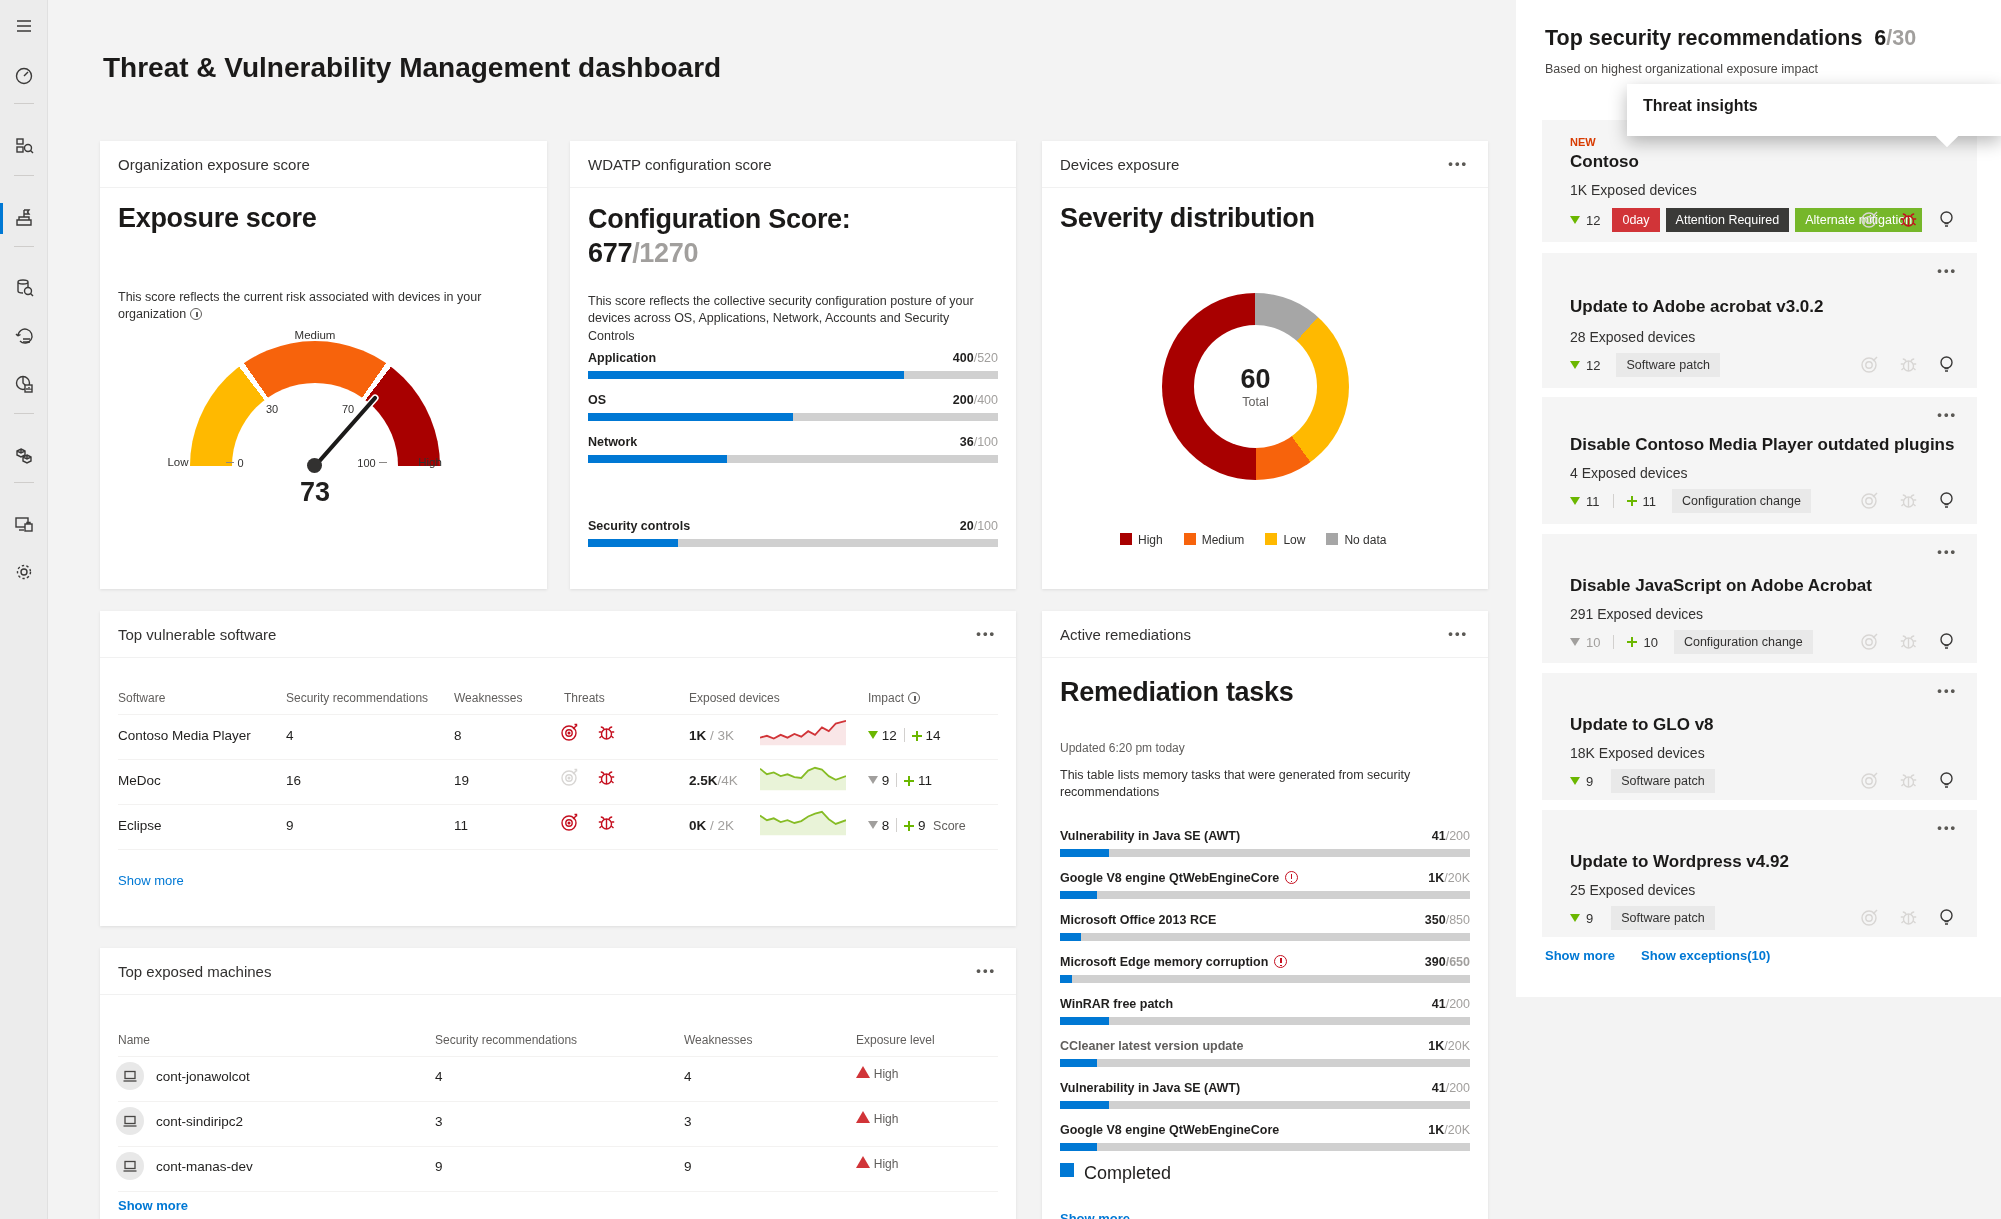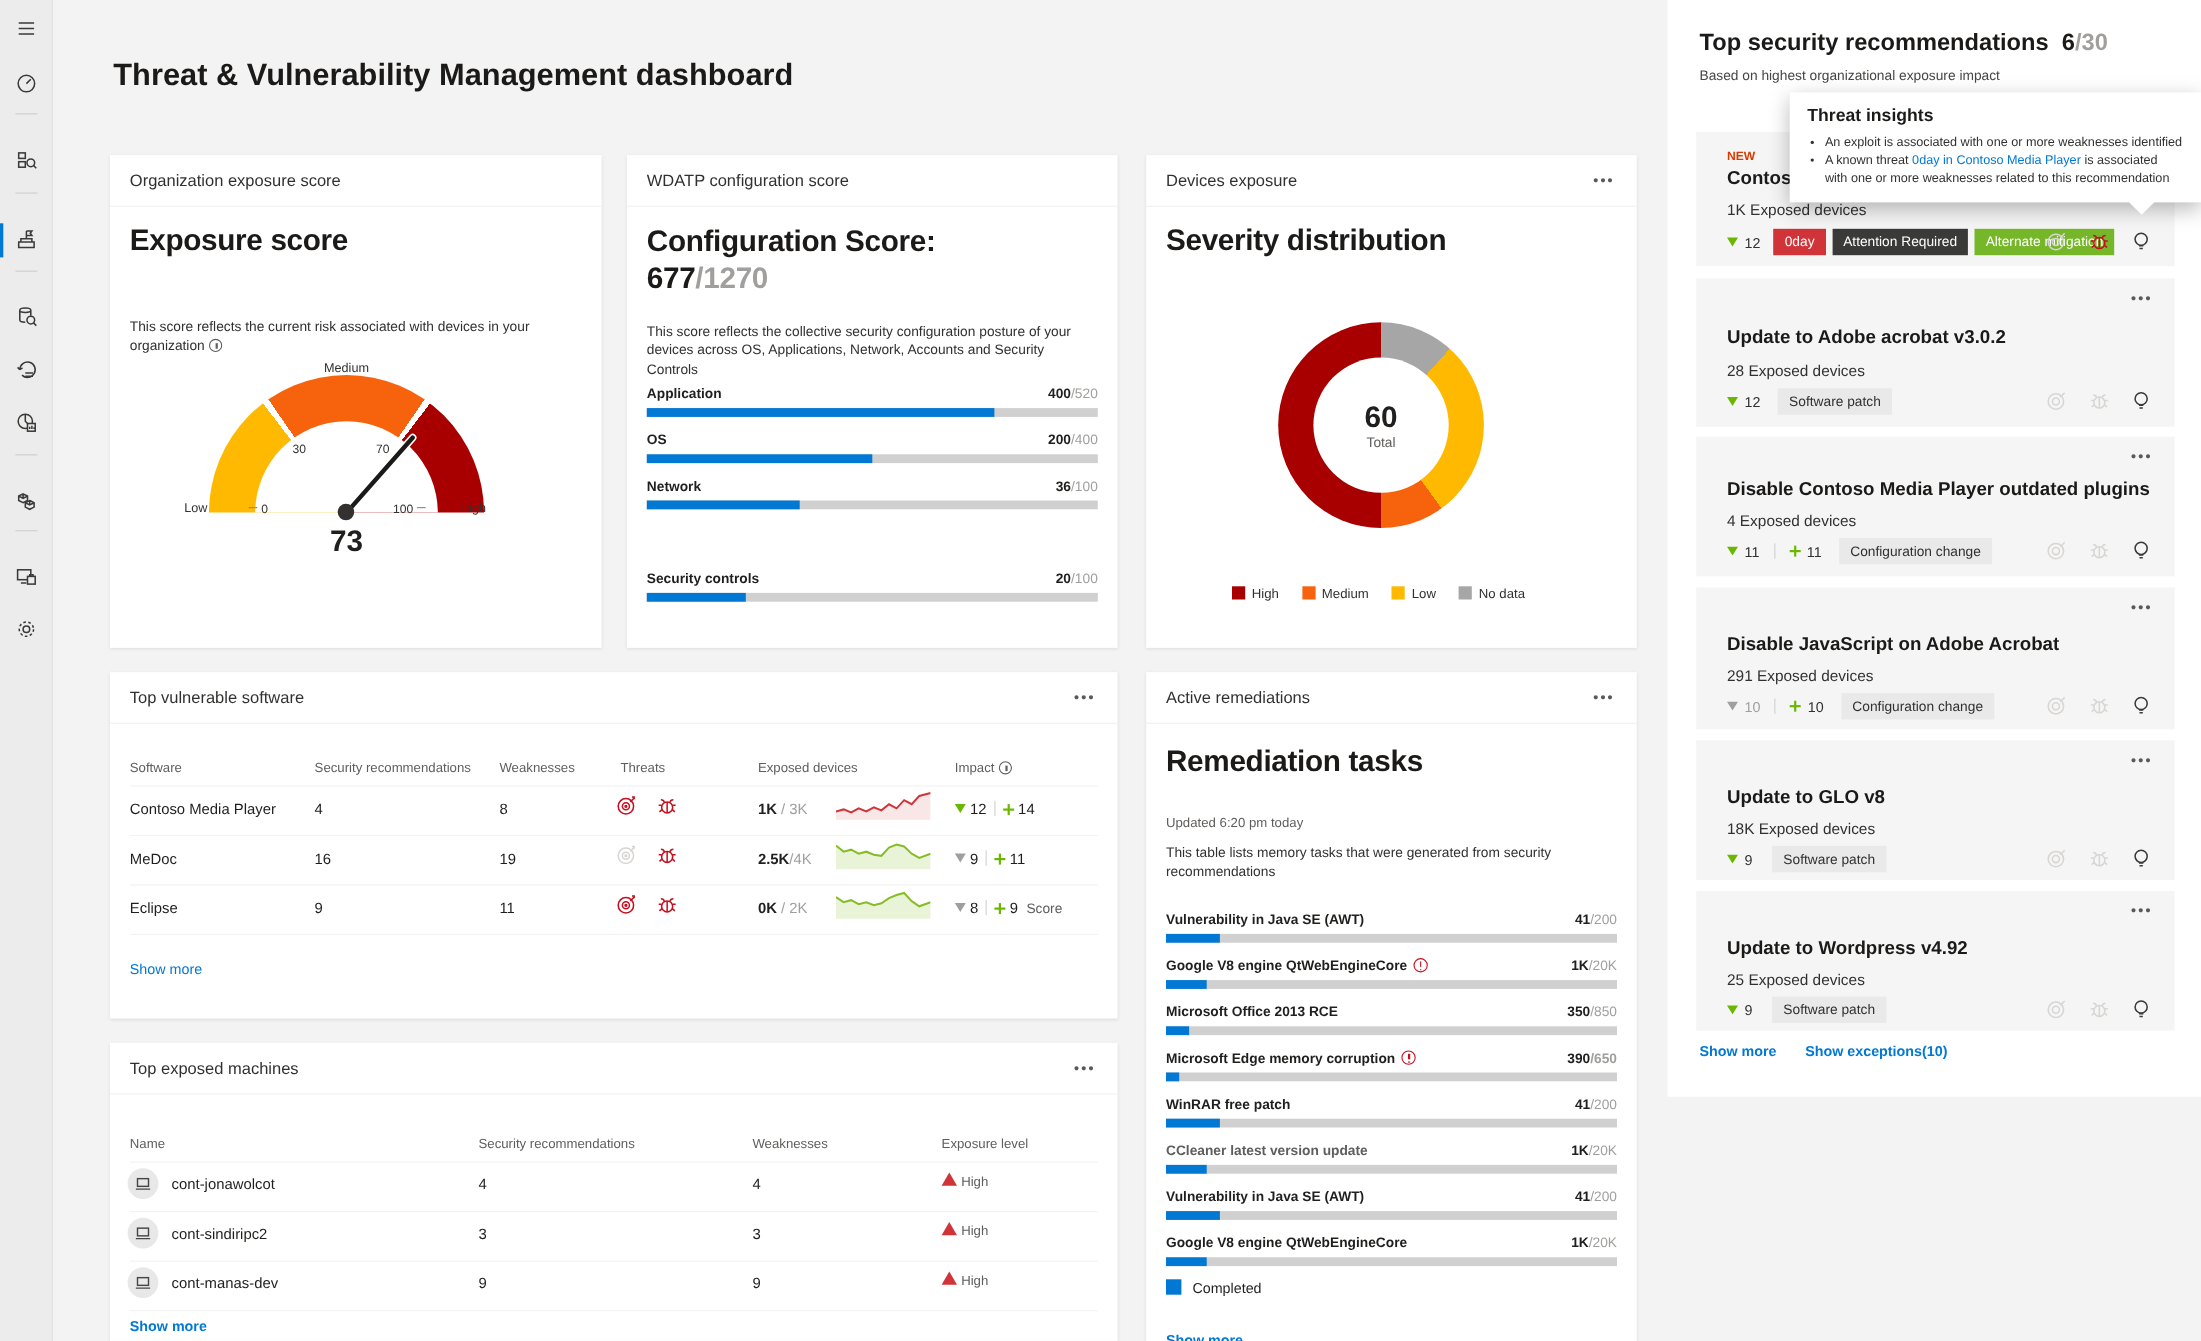--- a/index.html
+++ b/index.html
@@ -440,21 +440,21 @@
     </div>
     <div style="position:absolute;left:18px;top:512px;width:410px">
       <div class="bar-row-label">
           <span><span>Google V8 engine QtWebEngineCore</span></span>
           <span><span>1K</span><span class="muted" style="font-weight:400">/20K</span></span>
         </div>
       <div class="bar-track">
           <div class="bar-fill" style="width: 9%;"></div>
         </div>
     </div>
-    <div style="position:absolute;left:18px;top:552px;font-size:13px;display:flex;align-items:flex-start;gap:10px">
+    <div style="position:absolute;left:18px;top:552px;font-size:18px;display:flex;align-items:flex-start;gap:10px">
       <span style="width:14px;height:14px;background:#0078d4;display:inline-block"></span>
         <span>Completed</span>
     </div>
     <a class="link" style="position:absolute;left:18px;top:600px;font-weight:700">Show more</a>
   </section>
 
   <section class="card" style="left:100px;top:948px;width:916px;height:271px">
     <div class="card-header">
         <span>Top exposed machines</span>
         <span class="dots">•••</span>
@@ -680,20 +680,16 @@
     </div>
 
     <div style="position:absolute;left:29px;top:948px;display:flex;gap:26px">
       <a class="link" style="font-weight:700">Show more</a>
       <a class="link" style="font-weight:700">Show exceptions(10)</a>
     </div>
   </aside>
 
   <div class="tooltip">
     <h3>Threat insights</h3>
-    <ul>
-      <li>An exploit is associated with one or more weaknesses identified</li>
-      <li><span>A known threat </span><span class="tlink">0day in Contoso Media Player</span><span> is associated with one or more weaknesses related to this recommendation</span></li>
-    </ul>
     <div class="arrow"></div>
   </div>
 
 </div>
 
 </body></html>

